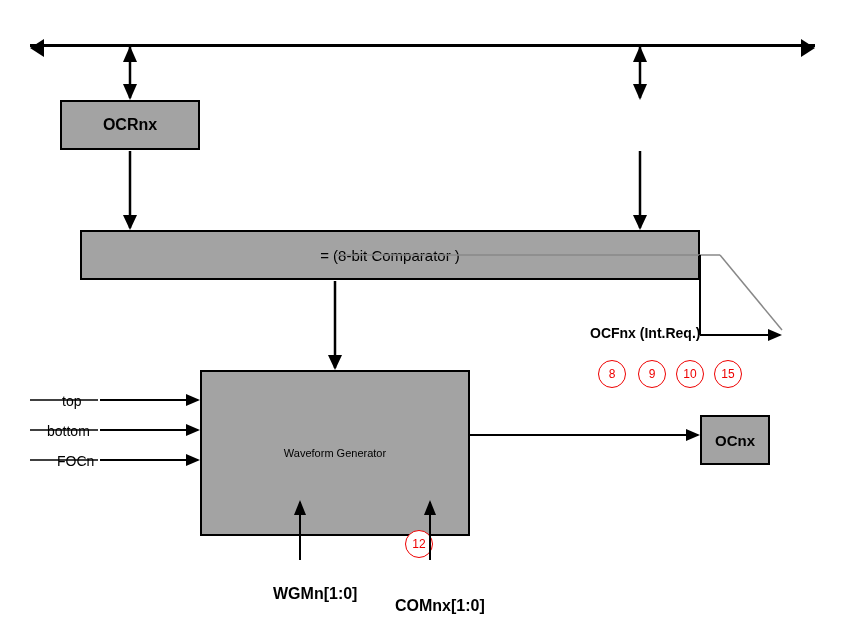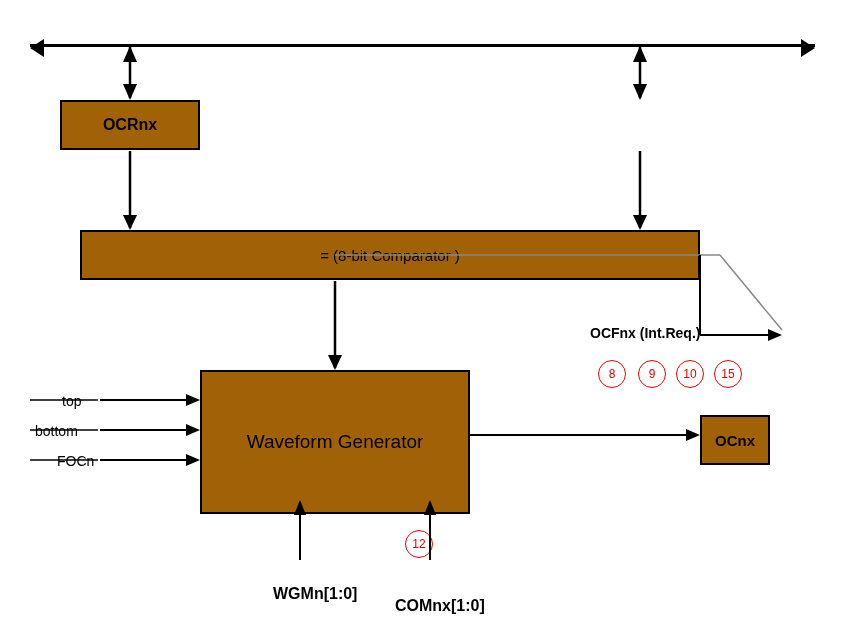--- a/index.html
+++ b/index.html
@@ -54,21 +54,21 @@
       top: -8px;
       border-top: 9px solid transparent;
       border-bottom: 9px solid transparent;
       border-left: 14px solid #000;
     }
 
     
     .box {
       position: absolute;
       border: 2.5px solid #000;
-      background: #a16207;
+      background: #a3a3a3;
       display: flex;
       align-items: center;
       justify-content: center;
       font-size: 16px;
       font-weight: bold;
     }
 
     
     .ocrnx-box {
       left: 60px;
@@ -93,22 +93,22 @@
       height: 50px;
       font-size: 15px;
       font-weight: normal;
     }
 
     
     .waveform-box {
       left: 200px;
       top: 370px;
       width: 270px;
-      height: 144px;
-      font-size: 19px;
+      height: 166px;
+      font-size: 11px;
       font-weight: normal;
     }
 
     
     .ocnx-box {
       left: 700px;
       top: 415px;
       width: 70px;
       height: 50px;
       font-size: 15px;
@@ -179,21 +179,21 @@
 
   <div class="box waveform-box">
     <span>Waveform Generator</span>
   </div>
 
   <div class="box ocnx-box">
     <span>OCnx</span>
   </div>
 
   <div class="input-label" style="left:62px; top:393px;">top</div>
-  <div class="input-label" style="left:35px; top:423px;">bottom</div>
+  <div class="input-label" style="left:47px; top:423px;">bottom</div>
   <div class="input-label" style="left:57px; top:453px;">FOCn</div>
 
   <div class="ocfnx-label" style="left:590px; top:325px;">OCFnx (Int.Req.)</div>
 
   <div class="bottom-label" style="left:273px; top:585px;">WGMn[1:0]</div>
   <div class="bottom-label" style="left:395px; top:585px;margin-top:12px;">COMnx[1:0]</div>
 
   <div class="circle-num" style="left:598px; top:360px;">
     <span>8</span>
   </div>

